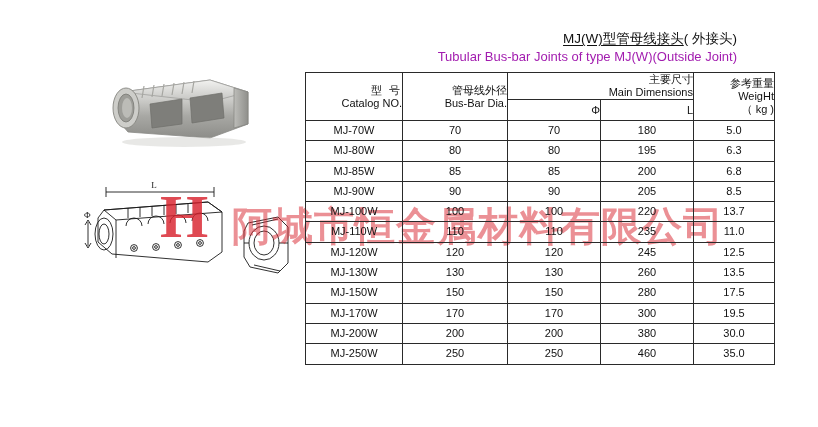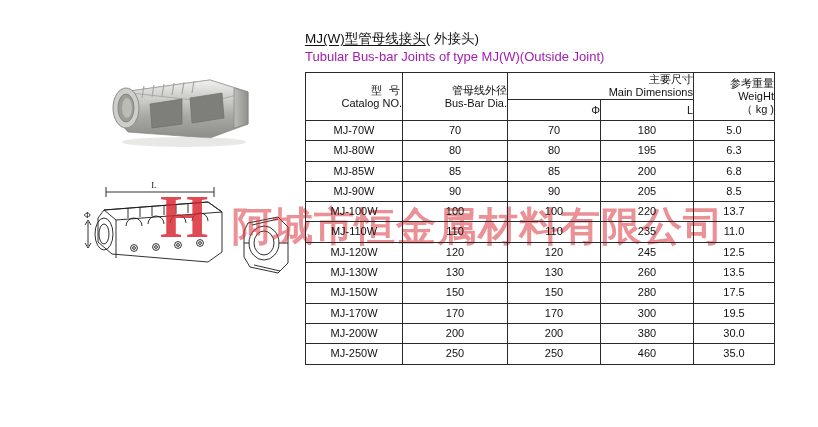--- a/index.html
+++ b/index.html
@@ -12,24 +12,24 @@
     height: 427px;
     position: relative;
     font-family: "Liberation Sans", sans-serif;
     color: #1a1a1a;
     overflow: hidden;
   }
 
   
   #title-block {
     position: absolute;
-    left: 305px;
+    left: 317px;
     top: 30px;
     width: 420px;
-    text-align: left;
+    text-align: right;
   }
   #title-cn {
     font-size: 13.5px;
     line-height: 17px;
     color: #111;
     white-space: nowrap;
   }
   #title-cn .underlined {
     text-decoration: underline;
     text-underline-offset: 2px;

